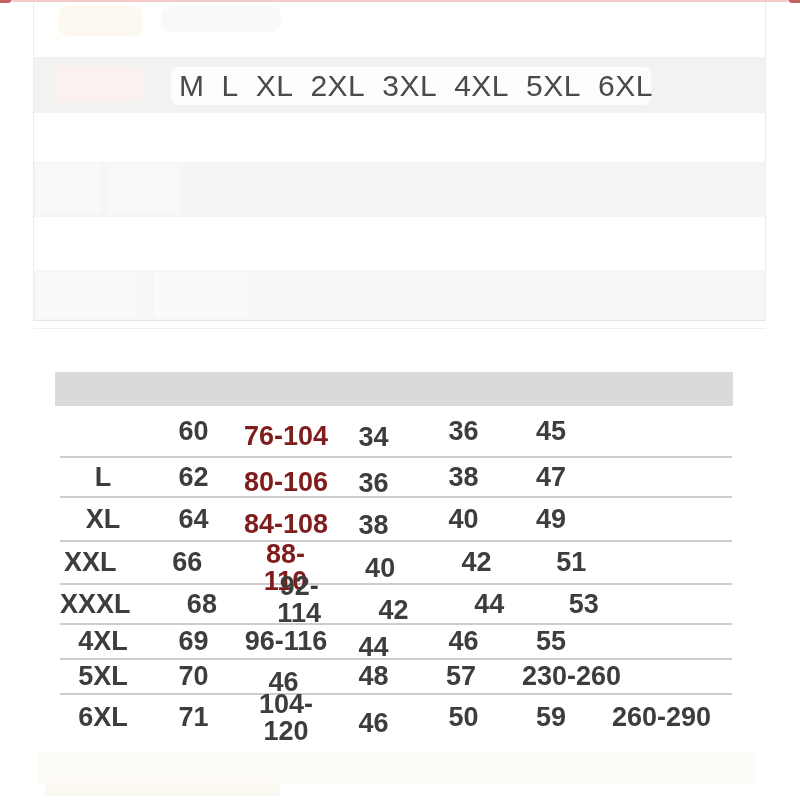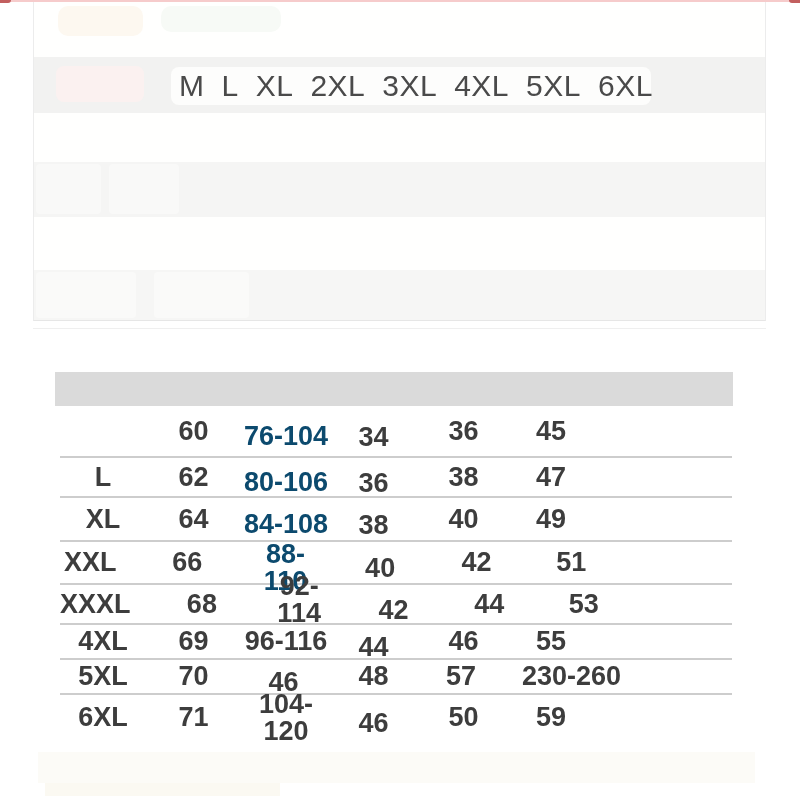--- a/index.html
+++ b/index.html
@@ -45,21 +45,21 @@
   .hairline{position:absolute;left:33px;top:328px;width:733px;height:1px;background:#efefef;}
 
   
   .chart-header{position:absolute;left:55px;top:372px;width:678px;height:34px;background:var(--header-band,#dadada);}
   .size-chart{position:absolute;left:60px;top:406px;width:672px;color:var(--table-text,#3d3d3d);}
   .trow{display:flex;align-items:center;border-bottom:2px solid var(--divider,#cdcdcd);font-weight:bold;}
   .trow:last-child{border-bottom:none;}
   .tcell{text-align:center;font-size:27px;line-height:1;}
   .c0{width:86px;} .c1{width:95px;} .c2{width:90px;} .c3{width:85px;margin-top:12px;}
   .c4{width:95px;} .c5{width:80px;} .c6{width:141px;}
-  .trow.early .c2{transform:translateY(5px);color:#0c4a6e;}
+  .trow.early .c2{transform:translateY(5px);color:#7f1d1d;}
   .trow.up .c2{transform:translateY(-4px);}
 
   
   .bottom-ghost1{position:absolute;left:38px;top:752px;width:717px;height:31px;background:#fcfbf7;}
   .bottom-ghost2{position:absolute;left:45px;top:783px;width:235px;height:13px;background:#fbf9f2;}
 </style>
 </head>
 <body>
 
 <div class="page">
@@ -166,18 +166,19 @@
         <div class="tcell c5">57</div>
         <div class="tcell c6">230-260</div>
       </div>
       <div class="trow" style="height: 45px;">
         <div class="tcell c0">6XL</div>
         <div class="tcell c1">71</div>
         <div class="tcell c2">104-120</div>
         <div class="tcell c3">46</div>
         <div class="tcell c4">50</div>
         <div class="tcell c5">59</div>
+        <div class="tcell c6">260-290</div>
       </div>
     </div>
 
   <div class="bottom-ghost1"></div>
   <div class="bottom-ghost2"></div>
 </div>
 
 </body></html>

